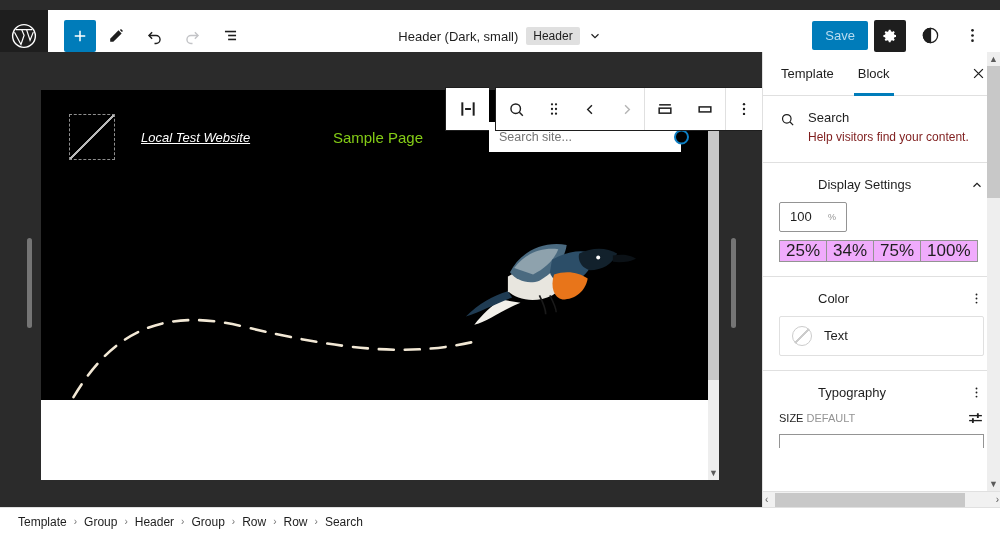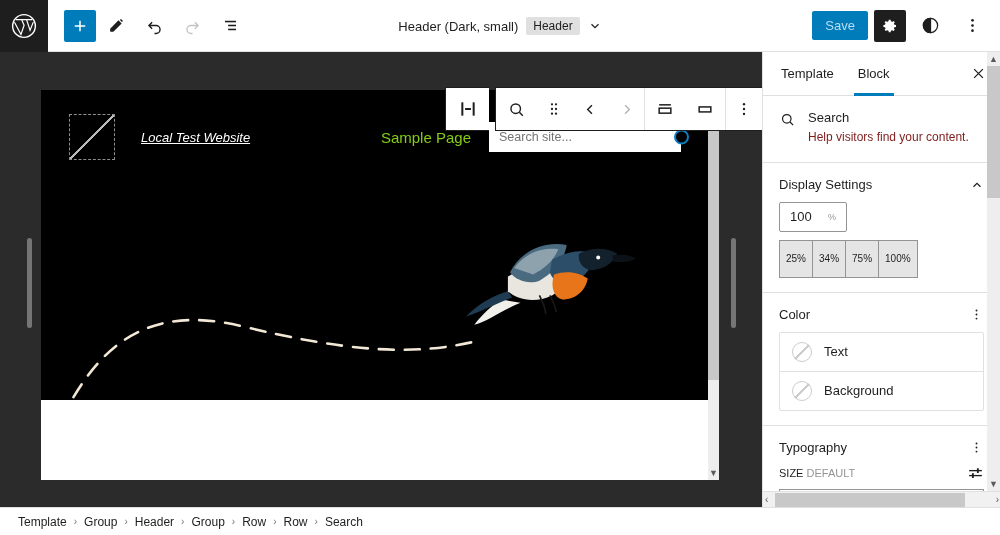--- a/index.html
+++ b/index.html
@@ -8,21 +8,21 @@
     overflow: hidden;
     font-family: "Liberation Sans", sans-serif;
     background: #1e1e1e;
   }
   * { box-sizing: border-box; }
 
   .app { position: relative; width: 1000px; height: 535px; background: #2b2b2b; }
 
   
   .topbar {
-    position: absolute; top: 0; left: 0; width: 1000px; height: 52px;
+    position: absolute; top: 10px; left: 0; width: 1000px; height: 52px;
     background: #ffffff; display: flex; align-items: center;
     border-bottom: 1px solid #e0e0e0;
   }
   .wp-logo {
     width: 48px; height: 52px; background: #1e1e1e;
     display: flex; align-items: center; justify-content: center; flex: none;
   }
   .wp-logo svg { display: block; }
   .tb-left { display: flex; align-items: center; gap: 2px; padding-left: 16px; }
   .btn-ico {
@@ -95,21 +95,21 @@
     cursor: pointer;
   }
   .nav-link {
     color: #84cc16; font-size: 15px; margin-left: auto; margin-right: 18px;
     white-space: nowrap; cursor: pointer;
   }
   .search-wrap { position: relative; flex: none; }
   .search-field {
     width: 192px; height: 30px; background: #ffffff; border: none;
     font-size: 12.5px; color: #15803d; padding: 0 28px 0 10px;
-    font-family: "Liberation Sans", sans-serif; outline: none;
+    font-family: "Liberation Sans", sans-serif; outline: none; margin-left: 48px;
   }
   .search-btn-circle {
     position: absolute; right: -8px; top: 50%; transform: translateY(-50%);
     width: 15px; height: 15px; border: 2px solid #0d7fc4; border-radius: 50%;
     background: #000; cursor: pointer;
   }
   .bird-svg { position: absolute; left: 0; top: 0; }
 
   
   .block-toolbar {
@@ -179,37 +179,38 @@
   .sb-blockcard { display: flex; padding: 14px 16px 16px 16px; gap: 12px; }
   .sb-blockcard .bc-icon { color: #1e1e1e; padding-top: 1px; }
   .bc-title { font-size: 13px; color: #1e1e1e; margin-bottom: 4px; }
   .bc-desc { font-size: 12px; color: #7f1d1d; line-height: 1.4; }
   .sb-sep { height: 1px; background: #e0e0e0; margin: 0; }
 
   .sb-section { padding: 14px 16px; }
   .sb-sec-head {
     display: flex; align-items: flex-end; justify-content: space-between;
     margin-bottom: 10px;
+    margin-left: 39px;
   }
   .sb-sec-title { font-size: 13px; color: #1e1e1e; font-weight: normal; }
   .sb-chevron { cursor: pointer; color: #1e1e1e; display: flex; }
   .sb-kebab { cursor: pointer; color: #1e1e1e; display: flex; }
   .sb-label {
     font-size: 11px; color: #1e1e1e; letter-spacing: .3px; margin-bottom: 7px;
   }
   .num-input {
     width: 68px; height: 30px; border: 1px solid #949494; border-radius: 2px;
     display: flex; align-items: center; padding: 0 10px; font-size: 13px;
     color: #1e1e1e; background: #fff; justify-content: space-between;
   }
   .num-input .unit { font-size: 9px; color: #949494; }
   .presets { display: flex; margin-top: 8px; }
   .preset {
-    height: 38px; min-width: 32px; border: 1px solid #949494; border-left: none;
-    font-size: 10px; color: #1e1e1e; background: #e5e5e5; cursor: pointer;
+    height: 22px; min-width: 32px; border: 1px solid #949494; border-left: none;
+    font-size: 17px; color: #1e1e1e; background: #f0abfc; cursor: pointer;
     display: flex; align-items: center; justify-content: center; padding: 0 6px;
   }
   .preset:first-child { border-left: 1px solid #949494; }
 
   .color-rows {
     border: 1px solid #e0e0e0; border-radius: 2px; overflow: hidden; margin-top: 2px;
   }
   .color-row {
     display: flex; align-items: center; gap: 12px; padding: 9px 12px;
     cursor: pointer; border-bottom: 1px solid #e0e0e0; font-size: 13px; color: #1e1e1e;
@@ -511,24 +512,20 @@
               <circle cx="12" cy="12" r="1.5"></circle>
               <circle cx="12" cy="18.5" r="1.5"></circle>
           </svg>
         </span>
       </div>
       <div class="color-rows">
         <div class="color-row">
           <span class="swatch-none"></span>
           <span>Text</span>
         </div>
-        <div class="color-row">
-          <span class="swatch-none"></span>
-          <span>Background</span>
-        </div>
       </div>
     </div>
     <div class="sb-sep"></div>
 
     <div class="sb-section">
       <div class="sb-sec-head">
         <span class="sb-sec-title">Typography</span>
         <span class="sb-kebab">
           <svg width="15" height="15" viewBox="0 0 24 24" fill="currentColor">
             <circle cx="12" cy="5.5" r="1.5"></circle>

